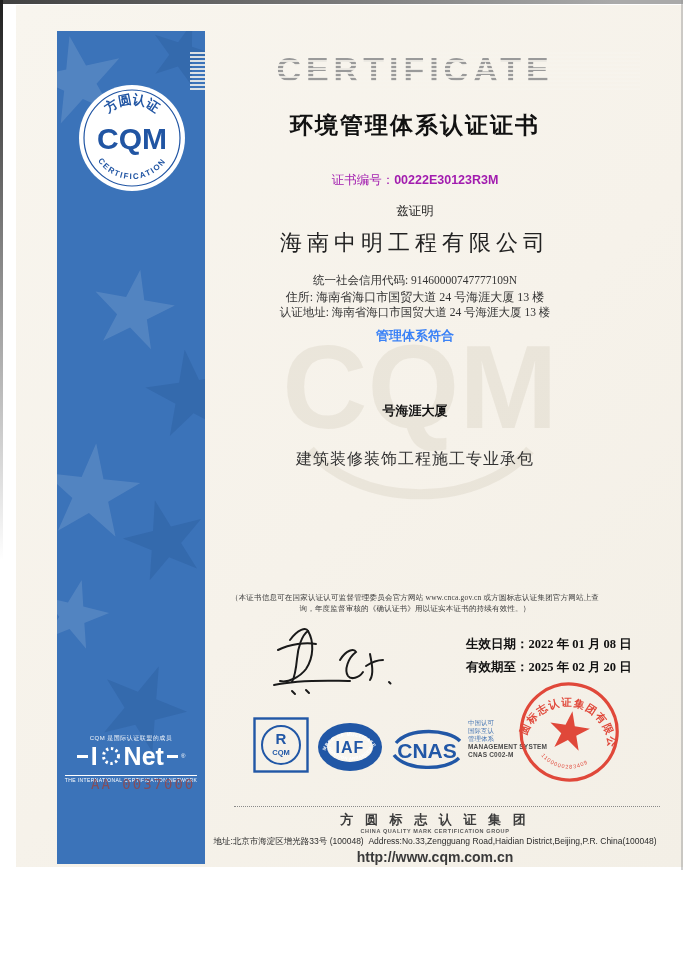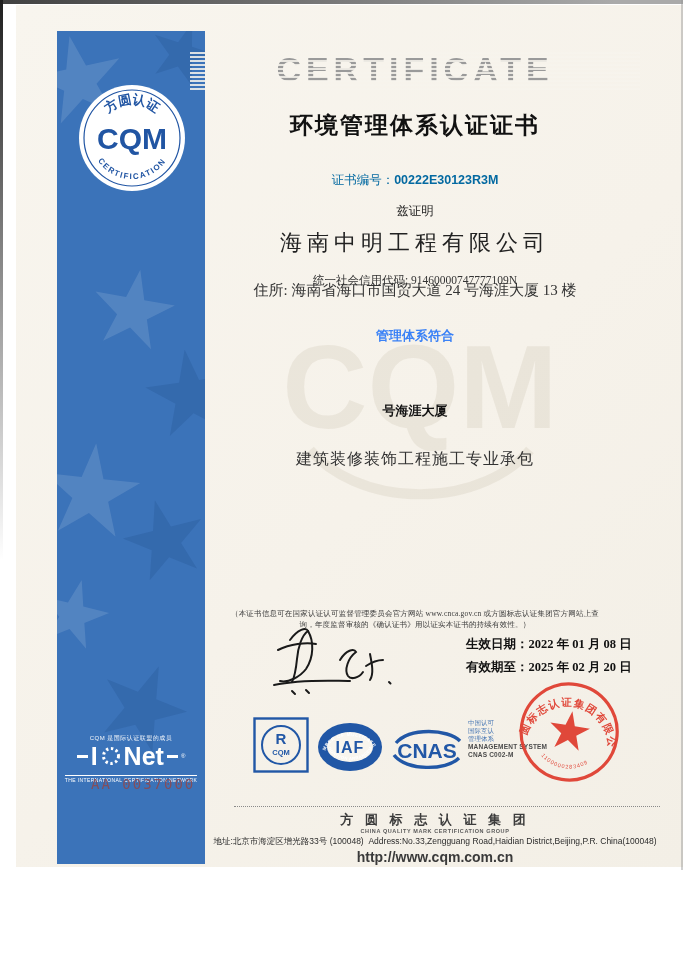--- a/index.html
+++ b/index.html
@@ -32,35 +32,35 @@
   .serial{position:absolute;left:34px;top:745px;font-family:"DejaVu Sans Mono",monospace;
           font-size:14px;letter-spacing:2px;color:#8b4a52;opacity:.9;}
   
   .c{position:absolute;left:190px;width:450px;text-align:center;color:#1c1c1c;}
   .wm-cert{top:50px;font-size:34px;font-weight:bold;letter-spacing:5px;color:#9a9a9a;
            font-family:"Liberation Sans",sans-serif;}
   .wm-stripes{position:absolute;left:190px;top:50px;width:450px;height:42px;
               background:repeating-linear-gradient(to bottom,rgba(247,244,237,0) 0 2px,rgba(247,244,237,.85) 2px 4px);}
   .wm-cqm{position:absolute;left:250px;top:300px;opacity:.10;}
   .title{top:110px;font-size:23px;font-weight:bold;letter-spacing:2px;color:#111;}
-  .certno{top:172px;font-size:12.5px;color:#0369a1;}
+  .certno{top:172px;font-size:12.5px;color:#a21caf;}
   .certno b{font-weight:600;}
   .certify{top:203px;font-size:12.5px;font-family:"Liberation Serif","DejaVu Serif",serif;}
   .company{top:228px;font-size:22px;letter-spacing:5px;color:#222;
            font-family:"Liberation Serif","DejaVu Serif",serif;}
   .kai{font-family:"Liberation Serif","DejaVu Serif",serif;color:#333;}
   .credit{top:273px;font-size:11.5px;}
-  .addr1{top:281px;font-size:15px;}
+  .addr1{top:289px;font-size:12px;}
   .addr2{top:305px;font-size:11.5px;}
   .conform{top:327px;font-size:13px;font-weight:bold;font-family:"Liberation Serif","DejaVu Serif",serif;color:#3b82f6;}
   .standard{top:343px;font-size:15.5px;font-weight:bold;font-family:"Liberation Serif","DejaVu Serif",serif;color:#000;letter-spacing:.3px;}
   .scopehead{top:402px;font-size:13px;font-weight:bold;font-family:"Liberation Serif","DejaVu Serif",serif;color:#111;}
   .scope1{top:425px;font-size:16px;letter-spacing:1px;}
   .scope2{top:449px;font-size:16px;letter-spacing:1px;}
-  .note{font-size:7.5px;color:#3a3a3a;letter-spacing:.2px;margin-top:16px;}
+  .note{font-size:7.5px;color:#3a3a3a;letter-spacing:.2px;}
   .note1{top:593px;}
   .note2{top:604px;}
   .dates{position:absolute;left:466px;top:633px;font-size:12.5px;color:#111;line-height:23px;
          text-align:left;font-weight:600;font-family:"Liberation Serif","DejaVu Serif",serif;}
   .sig{position:absolute;left:262px;top:624px;}
   
   .logo-rcqm{position:absolute;left:252px;top:716px;}
   .logo-iaf{position:absolute;left:316px;top:721px;}
   .logo-cnas{position:absolute;left:388px;top:725px;}
   .accred{position:absolute;left:468px;top:719px;width:100px;text-align:left;line-height:8px;}
@@ -136,20 +136,21 @@
   </svg>
 
   <div class="c title">环境管理体系认证证书</div>
   <div class="c certno">
     <span>证书编号：</span><b>00222E30123R3M</b>
   </div>
   <div class="c company">海南中明工程有限公司</div>
   <div class="c certify">兹证明</div>
   <div class="c credit kai">统一社会信用代码: 91460000747777109N</div>
   <div class="c addr1 kai">住所: 海南省海口市国贸大道 24 号海涯大厦 13 楼</div>
+  <div class="c addr2 kai">认证地址: 海南省海口市国贸大道 24 号海涯大厦 13 楼</div>
   <div class="c conform">管理体系符合</div>
   <div class="c scopehead">号海涯大厦</div>
   <div class="c scope2 kai">建筑装修装饰工程施工专业承包</div>
   <div class="c note note1 kai">（本证书信息可在国家认证认可监督管理委员会官方网站 www.cnca.gov.cn 或方圆标志认证集团官方网站上查</div>
   <div class="c note note2 kai">询，年度监督审核的《确认证书》用以证实本证书的持续有效性。）</div>
 
   <svg class="sig" width="134" height="74" viewBox="0 0 134 74">
     <g fill="none" stroke="#1a1a1a" stroke-width="2" stroke-linecap="round">
       <path d="M28 16 C36 5 44 3 46 7 C40 11 36 23 35 35 C34 45 33 52 30 58"></path>
       <path d="M16 26 C28 20 44 18 54 20"></path>

